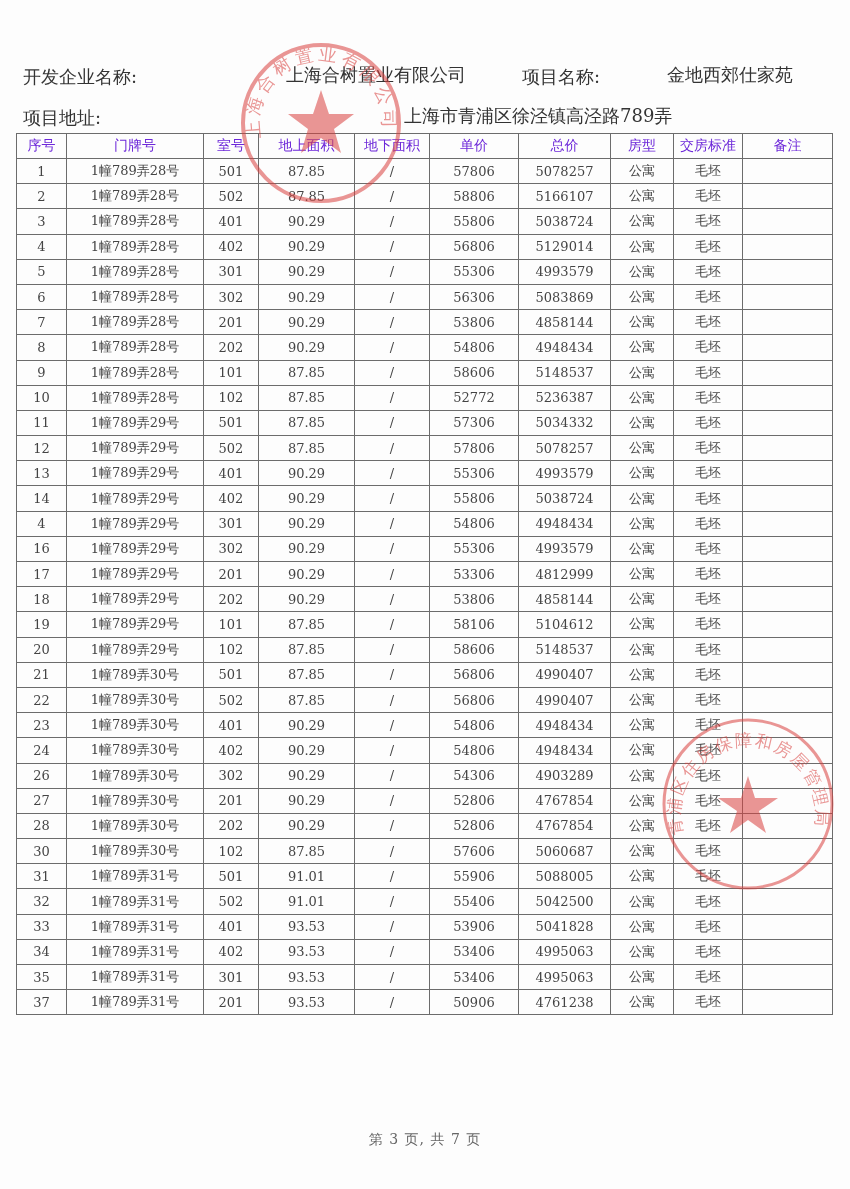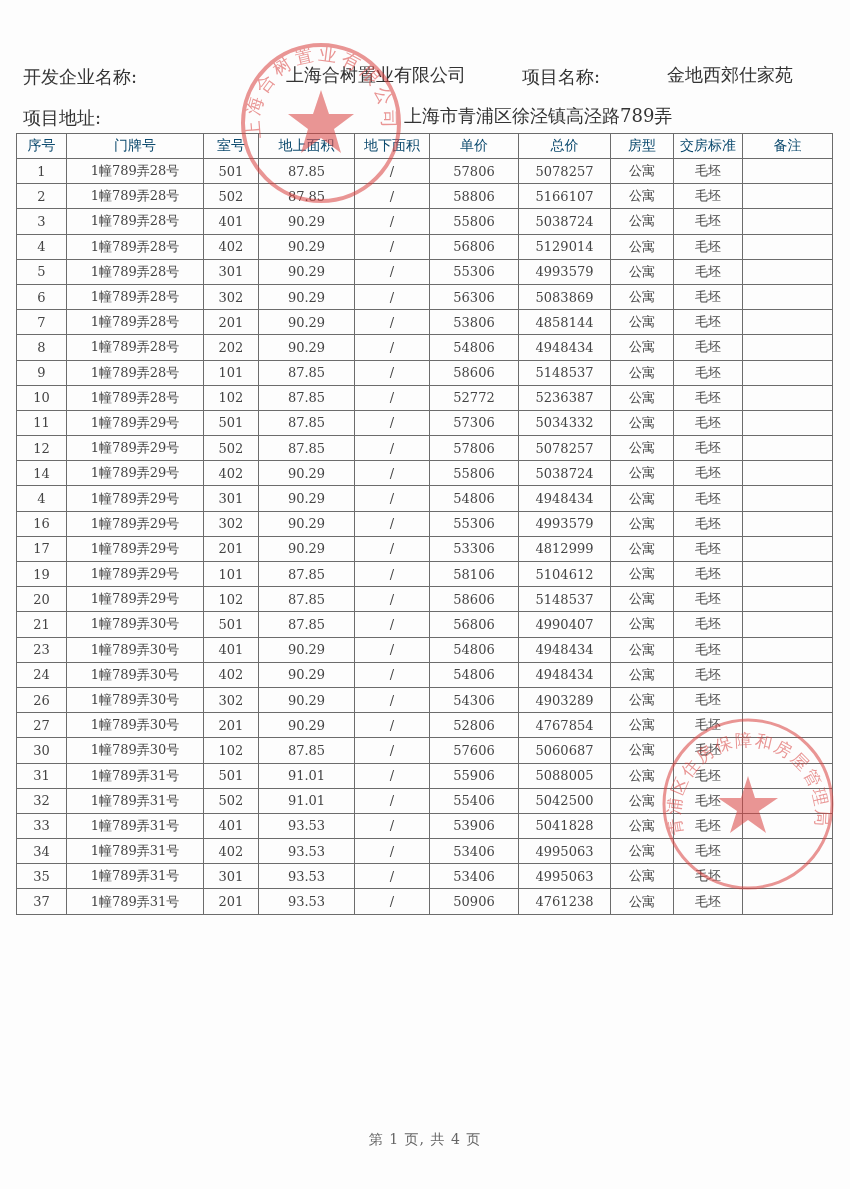--- a/index.html
+++ b/index.html
@@ -30,21 +30,21 @@
     border: 1.5px solid #6c6c6c;
     text-align: center;
     padding: 0;
     overflow: hidden;
     white-space: nowrap;
   }
   table.sale th {
     height: 24px;
     font-weight: normal;
     font-size: 14px;
-    color: #0c4a6e;
+    color: #6d28d9;
   }
   table.sale td { height: 24.2px; }
   .footer {
     position: absolute;
     left: 0; width: 850px;
     top: 1131px;
     text-align: center;
     font-size: 14px;
     color: #666;
     letter-spacing: 1px;
@@ -234,20 +234,32 @@
           <td>502</td>
           <td>87.85</td>
           <td>/</td>
           <td>57806</td>
           <td>5078257</td>
           <td>公寓</td>
           <td>毛坯</td>
           <td></td>
         </tr>
         <tr>
+          <td>13</td>
+          <td>1幢789弄29号</td>
+          <td>401</td>
+          <td>90.29</td>
+          <td>/</td>
+          <td>55306</td>
+          <td>4993579</td>
+          <td>公寓</td>
+          <td>毛坯</td>
+          <td></td>
+        </tr>
+        <tr>
           <td>14</td>
           <td>1幢789弄29号</td>
           <td>402</td>
           <td>90.29</td>
           <td>/</td>
           <td>55806</td>
           <td>5038724</td>
           <td>公寓</td>
           <td>毛坯</td>
           <td></td>
@@ -282,20 +294,32 @@
           <td>201</td>
           <td>90.29</td>
           <td>/</td>
           <td>53306</td>
           <td>4812999</td>
           <td>公寓</td>
           <td>毛坯</td>
           <td></td>
         </tr>
         <tr>
+          <td>18</td>
+          <td>1幢789弄29号</td>
+          <td>202</td>
+          <td>90.29</td>
+          <td>/</td>
+          <td>53806</td>
+          <td>4858144</td>
+          <td>公寓</td>
+          <td>毛坯</td>
+          <td></td>
+        </tr>
+        <tr>
           <td>19</td>
           <td>1幢789弄29号</td>
           <td>101</td>
           <td>87.85</td>
           <td>/</td>
           <td>58106</td>
           <td>5104612</td>
           <td>公寓</td>
           <td>毛坯</td>
           <td></td>
@@ -318,20 +342,32 @@
           <td>501</td>
           <td>87.85</td>
           <td>/</td>
           <td>56806</td>
           <td>4990407</td>
           <td>公寓</td>
           <td>毛坯</td>
           <td></td>
         </tr>
         <tr>
+          <td>22</td>
+          <td>1幢789弄30号</td>
+          <td>502</td>
+          <td>87.85</td>
+          <td>/</td>
+          <td>56806</td>
+          <td>4990407</td>
+          <td>公寓</td>
+          <td>毛坯</td>
+          <td></td>
+        </tr>
+        <tr>
           <td>23</td>
           <td>1幢789弄30号</td>
           <td>401</td>
           <td>90.29</td>
           <td>/</td>
           <td>54806</td>
           <td>4948434</td>
           <td>公寓</td>
           <td>毛坯</td>
           <td></td>
@@ -357,20 +393,32 @@
           <td>54306</td>
           <td>4903289</td>
           <td>公寓</td>
           <td>毛坯</td>
           <td></td>
         </tr>
         <tr>
           <td>27</td>
           <td>1幢789弄30号</td>
           <td>201</td>
+          <td>90.29</td>
+          <td>/</td>
+          <td>52806</td>
+          <td>4767854</td>
+          <td>公寓</td>
+          <td>毛坯</td>
+          <td></td>
+        </tr>
+        <tr>
+          <td>28</td>
+          <td>1幢789弄30号</td>
+          <td>202</td>
           <td>90.29</td>
           <td>/</td>
           <td>52806</td>
           <td>4767854</td>
           <td>公寓</td>
           <td>毛坯</td>
           <td></td>
         </tr>
         <tr>
           <td>30</td>
@@ -470,14 +518,14 @@
 
   <svg class="stamp" style="left:658px; top:714px;" width="180" height="180" viewBox="0 0 180 180">
     <circle cx="90" cy="90" r="84" fill="none" stroke="#d9413f" stroke-width="3"></circle>
     <polygon points="90,62 97,84 120,84 101,97 108,119 90,106 72,119 79,97 60,84 83,84" fill="#d9413f"></polygon>
     <path id="arcAuth" d="M 25 120 A 68 68 0 1 1 155 120" fill="none"></path>
     <text font-size="17" fill="#d9413f" font-family="DejaVu Sans, sans-serif" letter-spacing="2">
       <textPath href="#arcAuth">青浦区住房保障和房屋管理局</textPath>
     </text>
   </svg>
 
-  <div class="footer">第 1 页, 共 4 页</div>
+  <div class="footer">第 3 页, 共 7 页</div>
 </div>
 
 </body></html>

